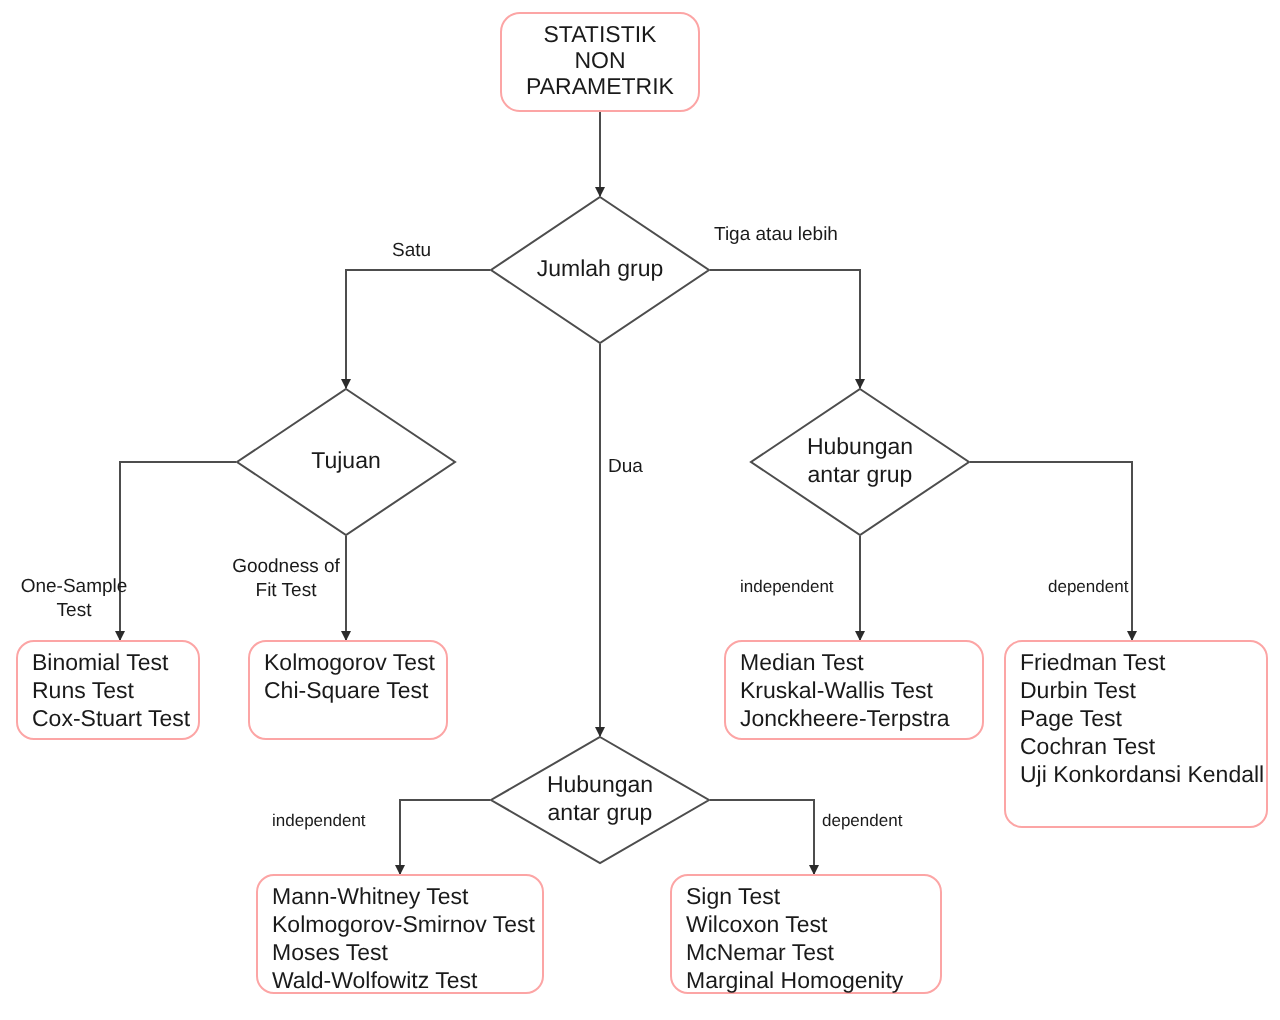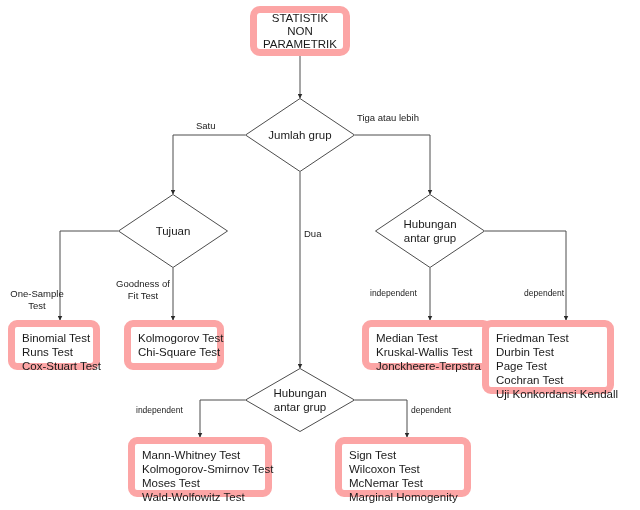--- a/index.html
+++ b/index.html
@@ -20,21 +20,21 @@
   #edges {
     position: absolute;
     left: 0;
     top: 0;
     width: 640px;
     height: 510px;
   }
   .node {
     position: absolute;
     box-sizing: border-box;
-    border: 7px solid #fca5a5;
+    border: 1px solid #fca5a5;
     background: #ffffff;
   }
   .rounded {
     border-radius: 9px;
   }
   .terminator {
     border-radius: 10px;
     text-align: center;
     display: flex;
     flex-direction: column;
@@ -205,21 +205,21 @@
     <div>Kolmogorov Test</div>
     <div>Chi-Square Test</div>
   </div>
 
   <div class="node rounded testbox" style="left:362px; top:320px; width:130px; height:50px;">
     <div>Median Test</div>
     <div>Kruskal-Wallis Test</div>
     <div>Jonckheere-Terpstra</div>
   </div>
 
-  <div class="node rounded testbox" style="left:482px; top:320px; width:132px; height:74px;">
+  <div class="node rounded testbox" style="left:502px; top:320px; width:132px; height:94px;">
     <div>Friedman Test</div>
     <div>Durbin Test</div>
     <div>Page Test</div>
     <div>Cochran Test</div>
     <div>Uji Konkordansi Kendall</div>
   </div>
 
   <div class="node rounded testbox" style="left:128px; top:437px; width:144px; height:60px;">
     <div>Mann-Whitney Test</div>
     <div>Kolmogorov-Smirnov Test</div>

